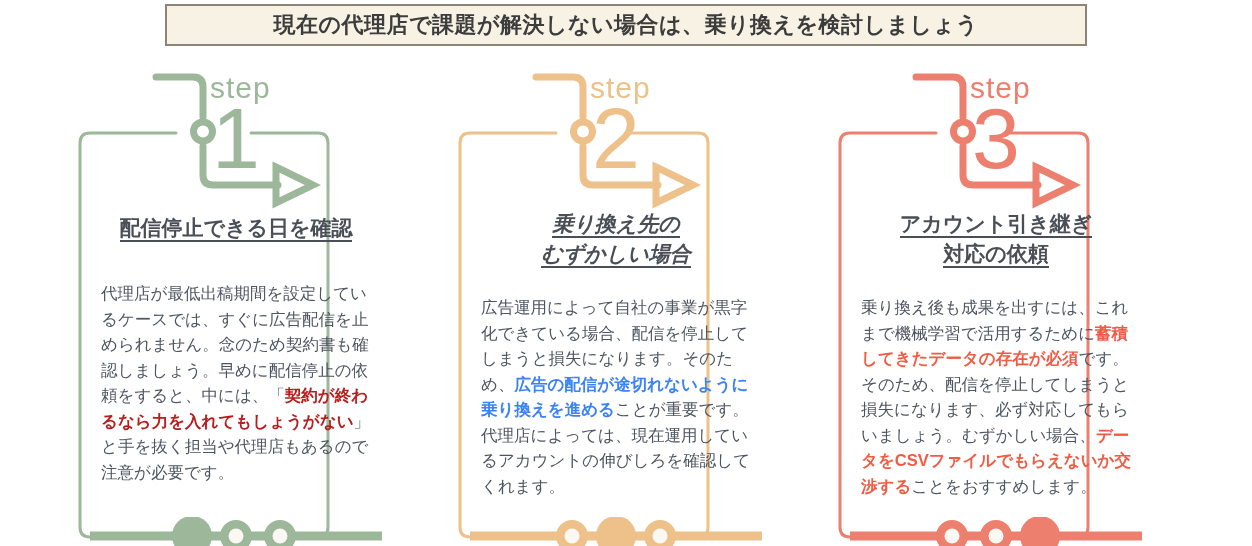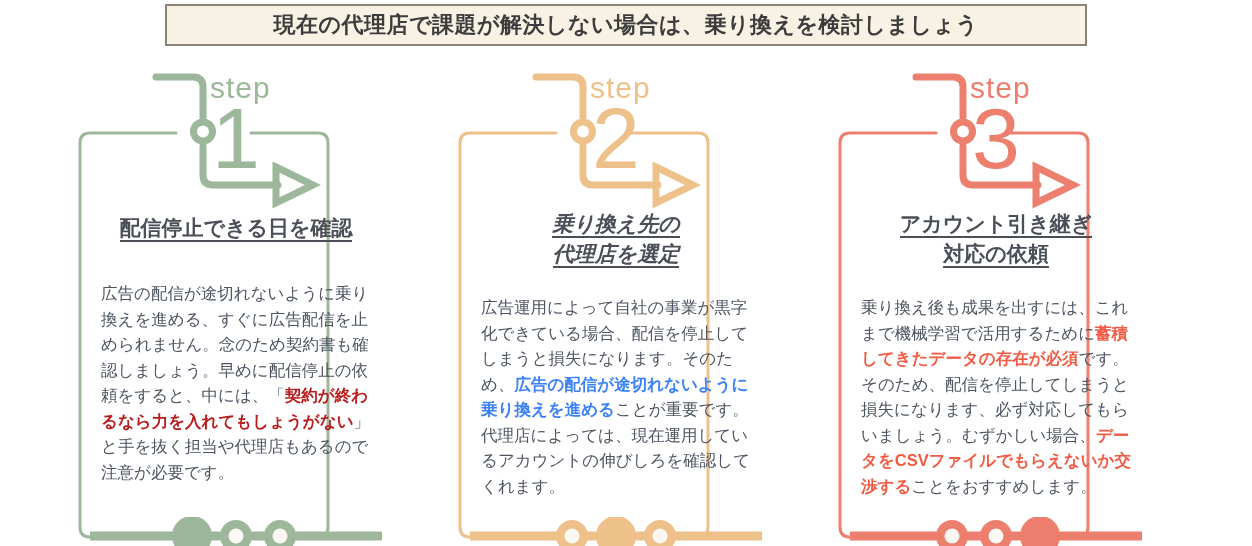--- a/index.html
+++ b/index.html
@@ -147,21 +147,21 @@
           <circle cx="127" cy="64.5" r="13" fill="#9cb79a"></circle>
           <circle cx="127" cy="64.5" r="6" fill="#ffffff"></circle>
           <path d="M 200 100 L 237 118 L 200 136 Z" fill="none" stroke="#9cb79a" stroke-width="7" stroke-linejoin="miter"></path>
         </g>
     </svg>
     <div class="step-word" style="color: rgb(156, 183, 154);">step</div>
     <div class="step-num" style="color: rgb(156, 183, 154);">1</div>
     <div class="card-title">
       <span>配信停止できる日を確認</span>
     </div>
-    <div class="card-body"><span>広告の配信が途切れないように乗り換えを進める、すぐに広告配信を止められません。念のため契約書も確認しましょう。</span><span>早めに配信停止の依頼をすると、中には、「</span><b style="color: #b91c1c;">契約が終わるなら力を入れてもしょうがない</b><span>」と手を抜く担当や代理店もあるので注意が必要です。</span></div>
+    <div class="card-body"><span>代理店が最低出稿期間を設定しているケースでは、すぐに広告配信を止められません。念のため契約書も確認しましょう。</span><span>早めに配信停止の依頼をすると、中には、「</span><b style="color: #b91c1c;">契約が終わるなら力を入れてもしょうがない</b><span>」と手を抜く担当や代理店もあるので注意が必要です。</span></div>
     <svg class="dots" viewBox="0 0 320 34">
         <g id="dots1">
           <line x1="14" y1="19" x2="306" y2="19" stroke="#9cb79a" stroke-width="9"></line>
           <circle cx="116" cy="19" r="20" fill="#9cb79a"></circle>
           <circle cx="160" cy="19" r="16" fill="#9cb79a"></circle>
           <circle cx="160" cy="19" r="7.5" fill="#fbf8f3"></circle>
           <circle cx="204" cy="19" r="16" fill="#9cb79a"></circle>
           <circle cx="204" cy="19" r="7.5" fill="#fbf8f3"></circle>
         </g>
       </svg>
@@ -175,21 +175,21 @@
           <path d="M 127 79 L 127 108 Q 127 118 137 118 L 202 118" fill="none" stroke="#eec08a" stroke-width="7" stroke-linecap="round"></path>
           <circle cx="127" cy="64.5" r="13" fill="#eec08a"></circle>
           <circle cx="127" cy="64.5" r="6" fill="#ffffff"></circle>
           <path d="M 200 100 L 237 118 L 200 136 Z" fill="none" stroke="#eec08a" stroke-width="7" stroke-linejoin="miter"></path>
         </g>
     </svg>
     <div class="step-word" style="color: rgb(238, 192, 138);">step</div>
     <div class="step-num" style="color: rgb(238, 192, 138);">2</div>
     <div class="card-title">
       <span>乗り換え先の</span><br>
-      <span>代理店を選定</span>
+      <span>むずかしい場合</span>
     </div>
     <div class="card-body"><span>広告運用によって自社の事業が黒字化できている場合、配信を停止してしまうと損失になります。</span><span>そのため、</span><b style="color: #3b82f6;">広告の配信が途切れないように乗り換えを進める</b><span>ことが重要です。</span><span>代理店によっては、現在運用しているアカウントの伸びしろを確認してくれます。</span></div>
     <svg class="dots" viewBox="0 0 320 34">
         <g id="dots2">
           <line x1="14" y1="19" x2="306" y2="19" stroke="#eec08a" stroke-width="9"></line>
           <circle cx="116" cy="19" r="16" fill="#eec08a"></circle>
           <circle cx="116" cy="19" r="7.5" fill="#fbf8f3"></circle>
           <circle cx="160" cy="19" r="20" fill="#eec08a"></circle>
           <circle cx="204" cy="19" r="16" fill="#eec08a"></circle>
           <circle cx="204" cy="19" r="7.5" fill="#fbf8f3"></circle>

